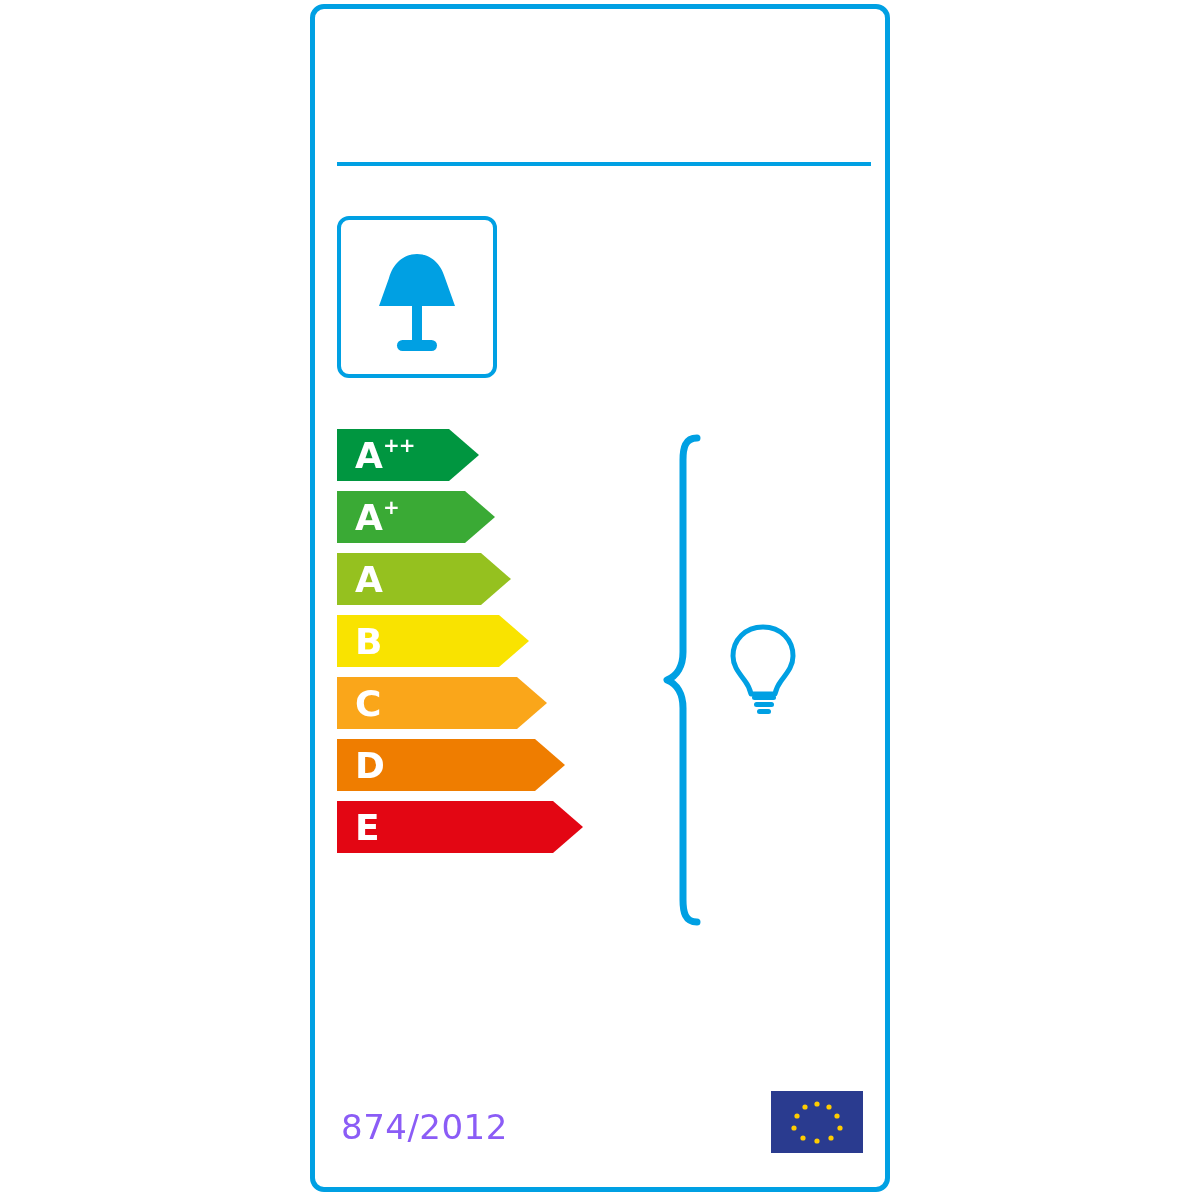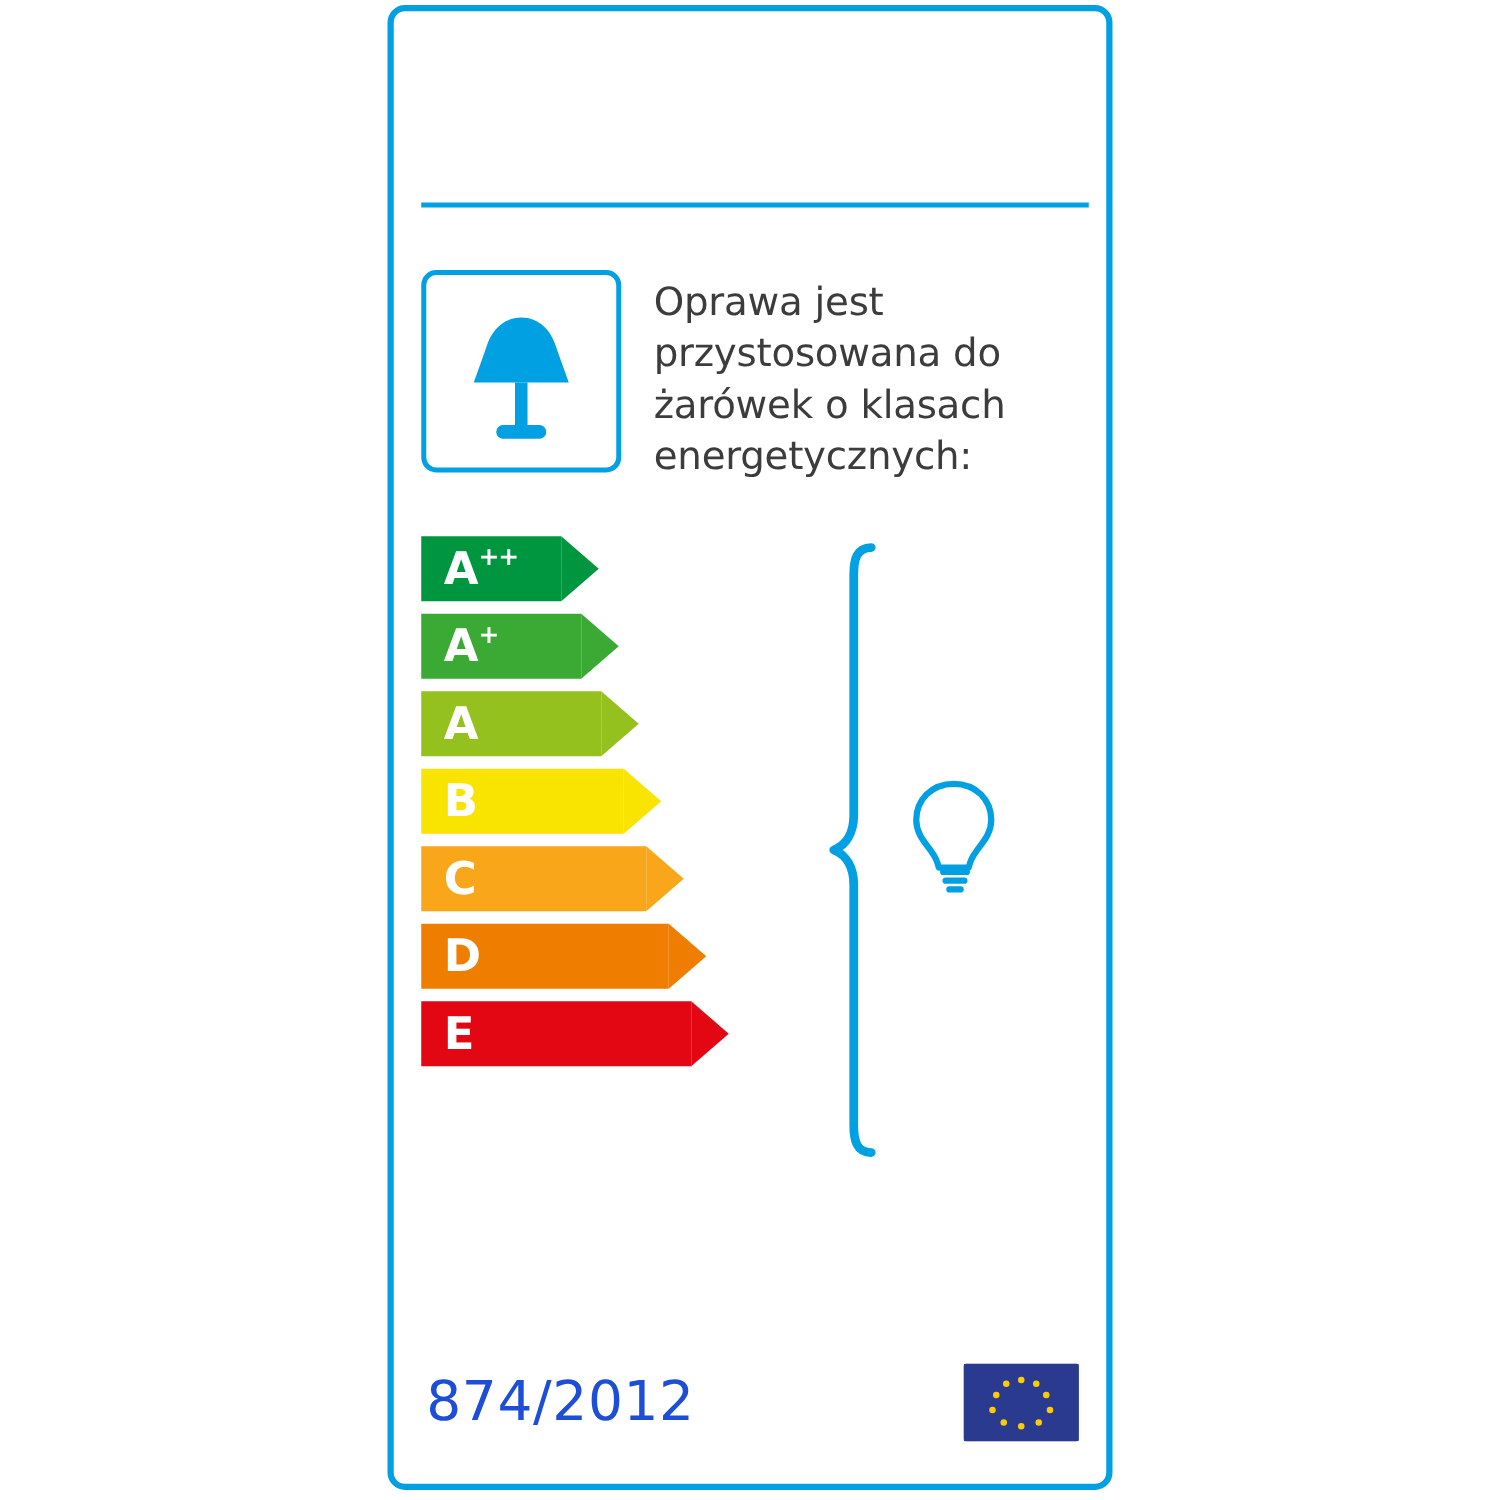--- a/index.html
+++ b/index.html
@@ -117,22 +117,22 @@
     top: 610px;
     width: 100px;
     height: 100px;
   }
 
   
   #regulation {
     position: absolute;
     left: 26px;
     bottom: 40px;
-    font-size: 44px;
-    color: #1d4ed8;
+    font-size: 34px;
+    color: #8b5cf6;
     letter-spacing: 0.5px;
   }
   #eu-flag {
     position: absolute;
     right: 22px;
     bottom: 34px;
     width: 92px;
     height: 62px;
     background: #2a3b8f;
     border-radius: 2px;
@@ -149,21 +149,20 @@
   <div id="lamp-box">
     <span>
       <svg width="152" height="154" viewBox="0 0 152 154" aria-hidden="true">
         <path d="M76 34 C62 34 52 44 48 58 L38 86 L114 86 L104 58 C100 44 90 34 76 34 Z" fill="#00a0e3"></path>
         <rect x="71" y="86" width="10" height="39" fill="#00a0e3"></rect>
         <rect x="56" y="120" width="40" height="11" rx="5.5" fill="#00a0e3"></rect>
       </svg>
     </span>
   </div>
 
-  <div id="headline">Oprawa jest przystosowana do żarówek o klasach energetycznych:</div>
 
   <div id="scale">
 
     <div class="arrow-row">
       <div class="arrow" id="arrow0" style="background: rgb(0, 150, 64); width: 112px;">
         <span>A</span>
           <span class="sup">++</span>
       </div>
       <div class="arrow-tip" id="tip0" style="left: 112px; border-left: 30px solid rgb(0, 150, 64);"></div>
     </div>

